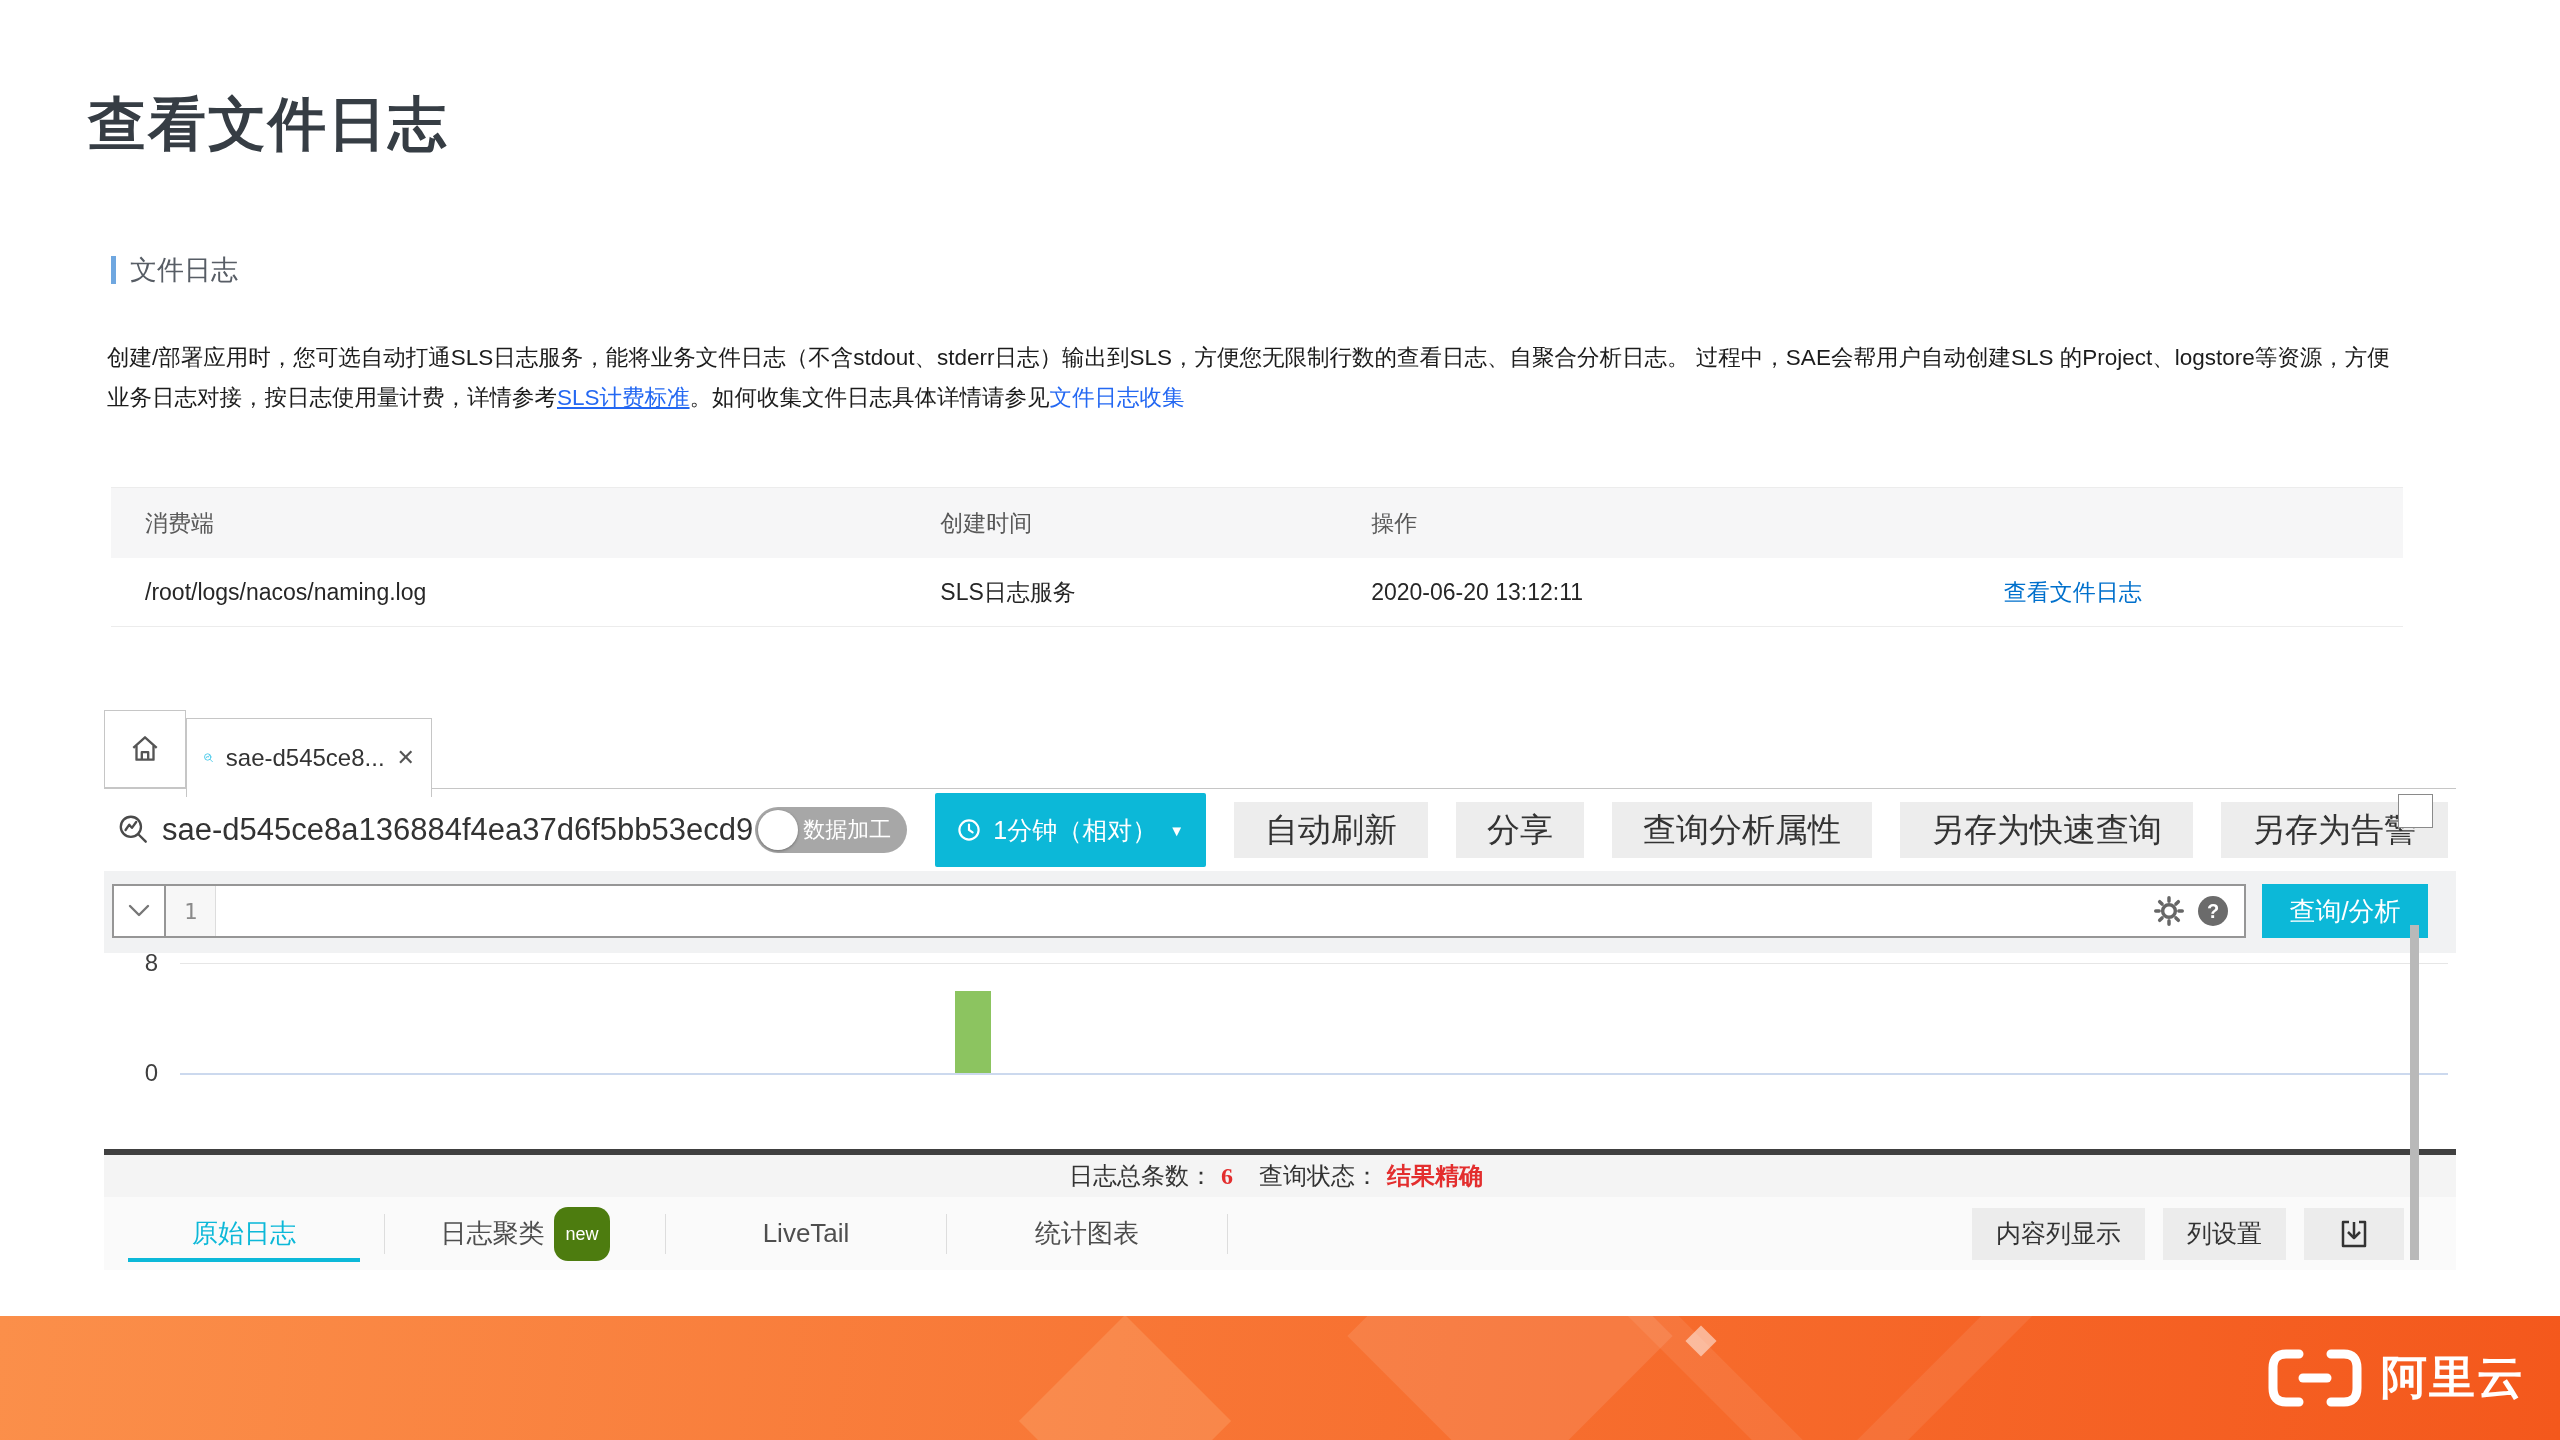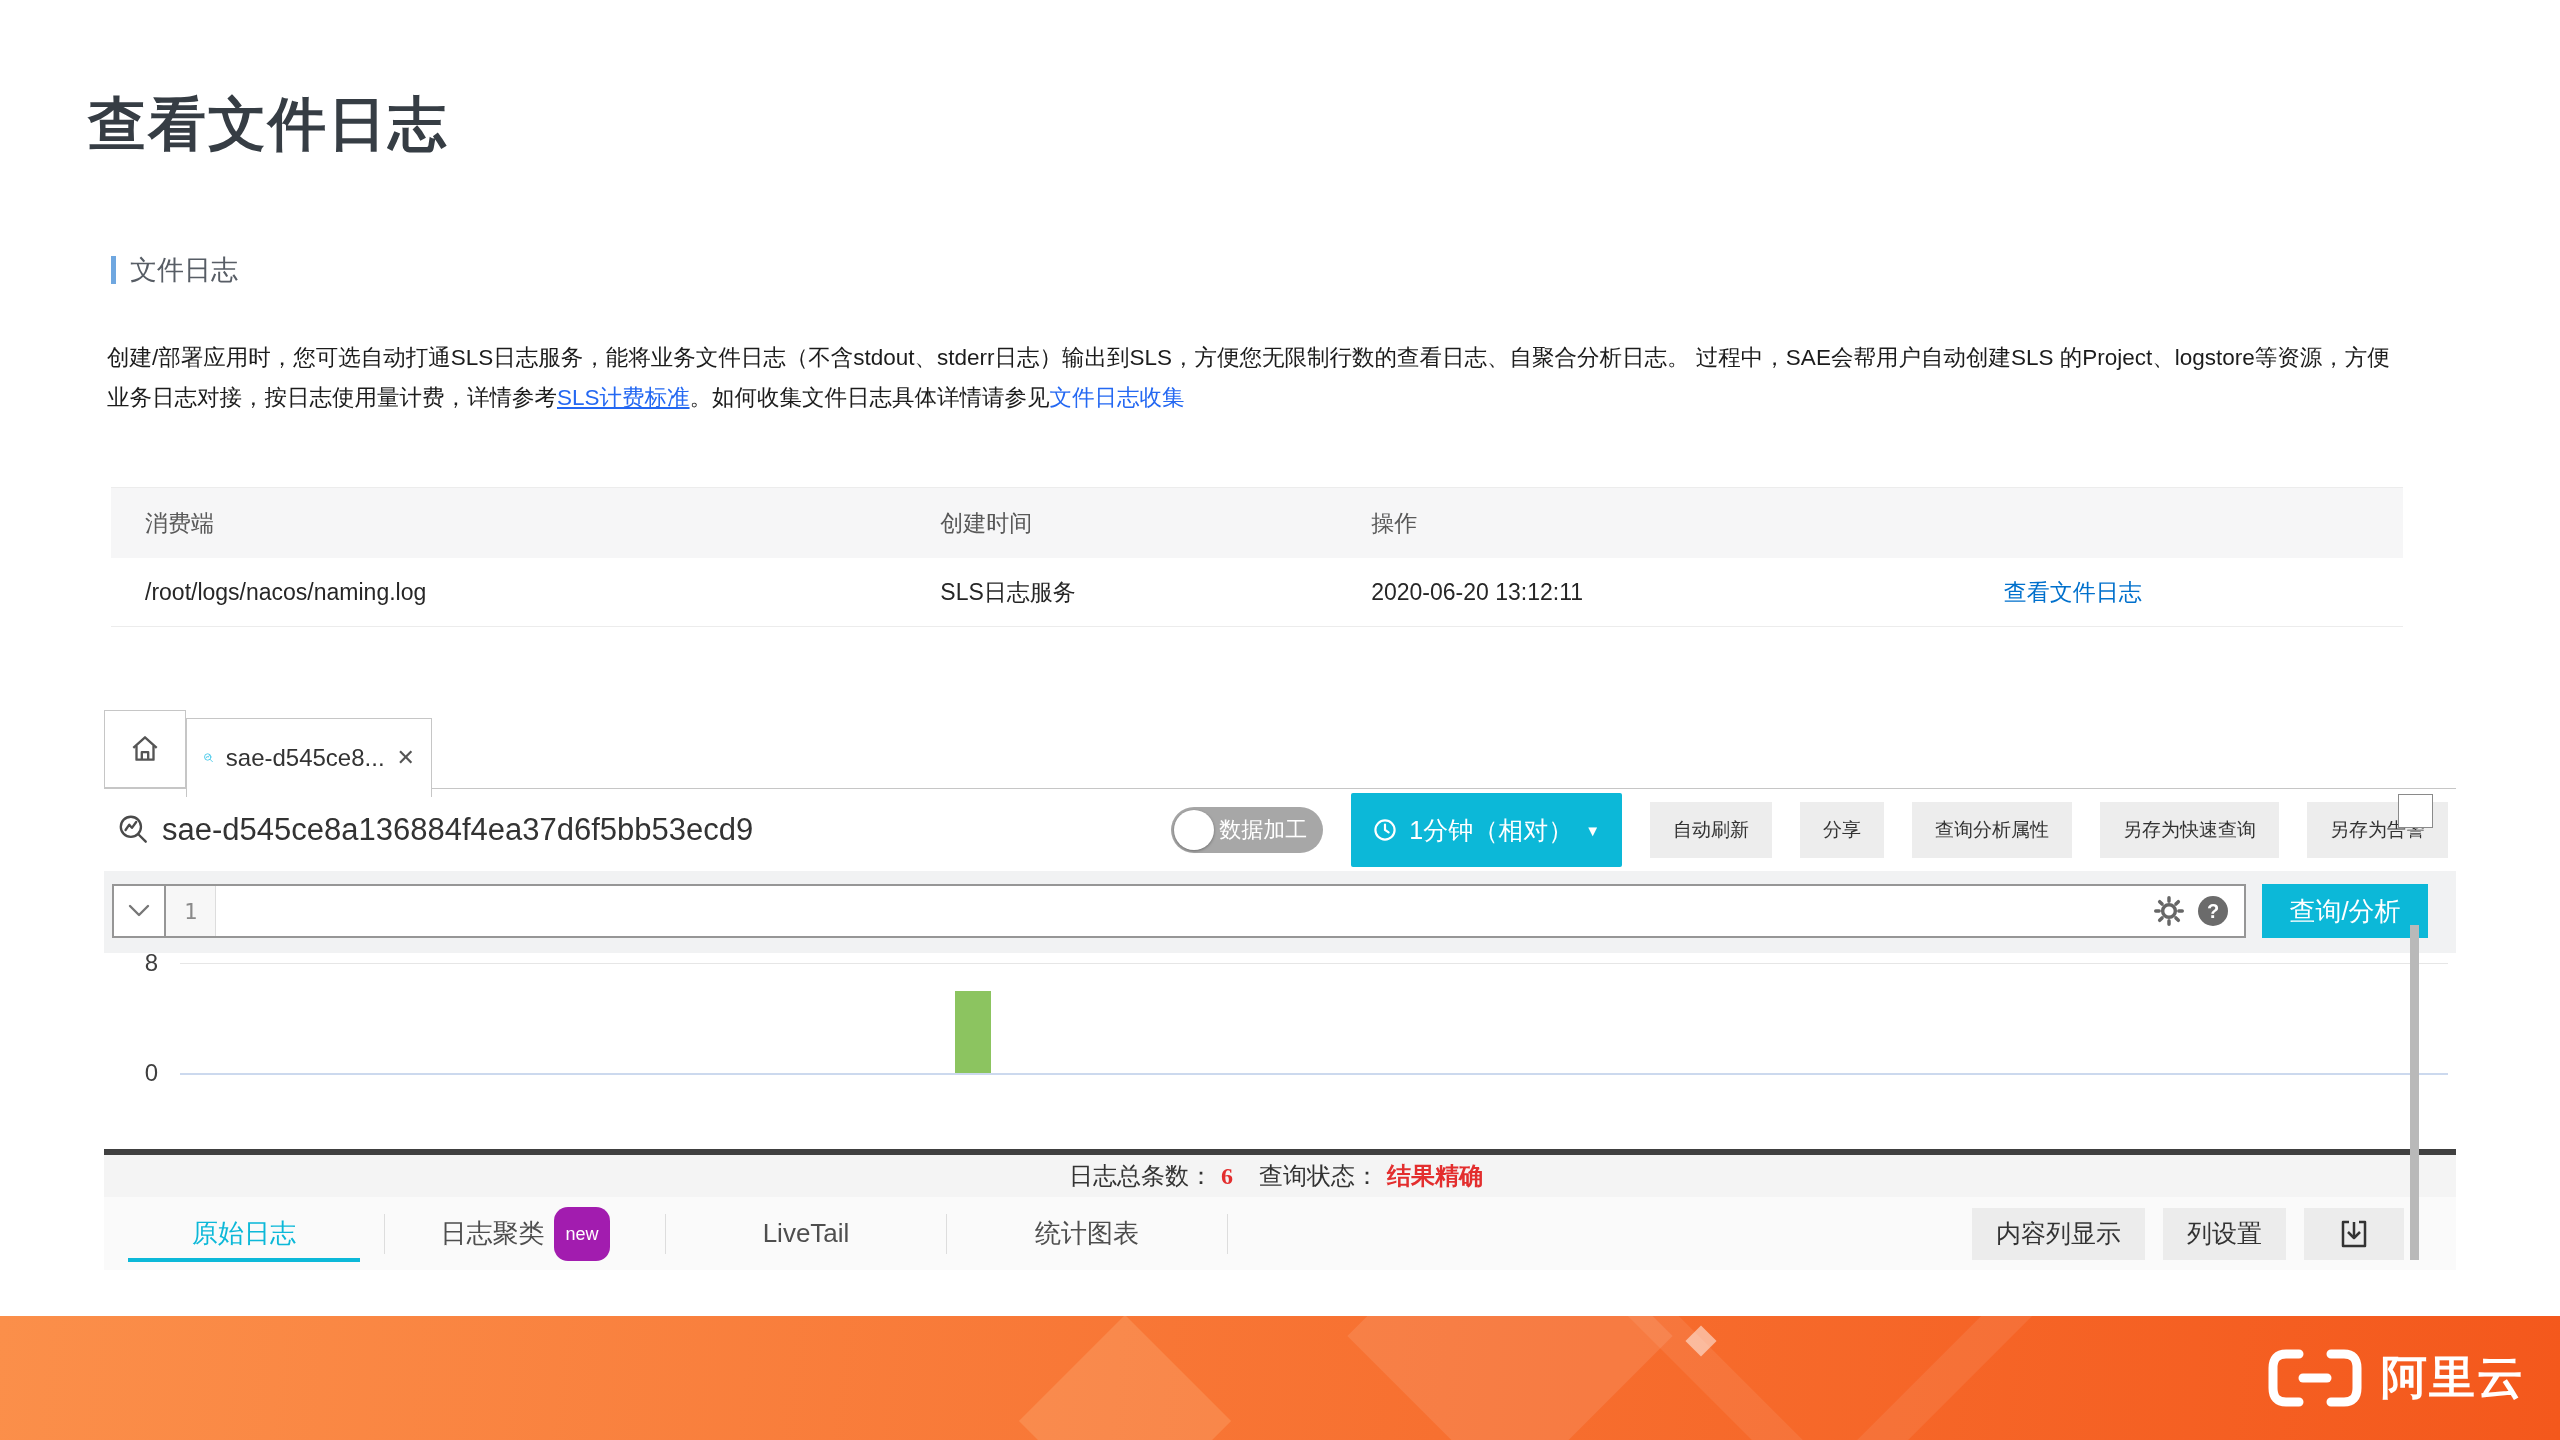--- a/index.html
+++ b/index.html
@@ -47,21 +47,21 @@
   .logstore-title { font-size:31px; color:#333; margin-left:12px; white-space:nowrap; }
   .toolbar { margin-left:auto; display:flex; align-items:center; gap:28px; }
   .toggle { width:152px; height:46px; border-radius:23px; background:#a7a7a7; position:relative;
     display:flex; align-items:center; justify-content:flex-end; padding-right:16px; cursor:pointer; flex:none; }
   .toggle-knob { position:absolute; left:3px; top:3px; width:40px; height:40px; border-radius:50%;
     background:#fff; box-shadow:0 1px 3px rgba(0,0,0,.35); }
   .toggle-label { color:#fff; font-size:22px; }
   .time-btn { background:#0CB8D8; color:#fff; height:74px; display:flex; align-items:center; gap:12px;
     padding:0 22px; font-size:25px; cursor:pointer; border-radius:2px; flex:none; }
   .caret { font-size:15px; line-height:1; }
-  .gray-btn { background:#ededed; color:#333; height:56px; padding:0 23px; font-size:19px;
+  .gray-btn { background:#ededed; color:#333; height:56px; padding:0 31px; font-size:33px;
     display:flex; align-items:center; cursor:pointer; white-space:nowrap; flex:none; }
   .resize-handle { position:absolute; left:2294px; top:84px; width:35px; height:34px; background:#fff;
     border:1px solid #8a8a8a; z-index:6; }
 
   
   .query-band { position:absolute; left:0; top:161px; width:100%; height:82px; background:#f1f2f3; }
   .query-box { position:absolute; left:8px; top:13px; width:2134px; height:54px; background:#fff;
     border:2px solid #969696; display:flex; align-items:center; }
   .collapse-cell { width:52px; height:100%; border-right:2px solid #969696; display:flex;
     align-items:center; justify-content:center; cursor:pointer; flex:none; }
@@ -99,21 +99,21 @@
   
   .bottom-bar { position:absolute; left:0; top:487px; width:100%; height:73px; background:#fafafa;
     display:flex; align-items:center; }
   .log-tabs { display:flex; height:100%; align-items:stretch; }
   .log-tab { width:280px; display:flex; align-items:center; justify-content:center; gap:10px;
     font-size:26px; color:#4e4e4e; position:relative; cursor:pointer; }
   .log-tab.active { color:#0CB8D8; }
   .log-tab.active::after { content:""; position:absolute; left:24px; right:24px; bottom:8px; height:4px;
     background:#0CB8D8; }
   .vdiv { width:1px; height:40px; background:#ddd; align-self:center; }
-  .badge { background:#a21caf; color:#fff; font-size:18px; line-height:1; padding:18px 11px;
+  .badge { background:#4d7c0f; color:#fff; font-size:18px; line-height:1; padding:18px 11px;
     border-radius:14px; font-style:normal; }
   .bar-actions { margin-left:auto; display:flex; align-items:center; gap:18px; margin-right:52px; }
   .action-btn { background:#ececec; height:52px; padding:0 24px; font-size:25px; color:#333;
     display:flex; align-items:center; cursor:pointer; }
   .download-btn { background:#ececec; width:100px; height:52px; display:flex; align-items:center;
     justify-content:center; cursor:pointer; }
   .panel-scrollbar { position:absolute; left:2306px; top:215px; width:9px; height:335px; background:#b9b9b9; z-index:7; }
 
   
   .footer { position:absolute; left:0; top:1316px; width:2560px; height:124px; overflow:hidden;

